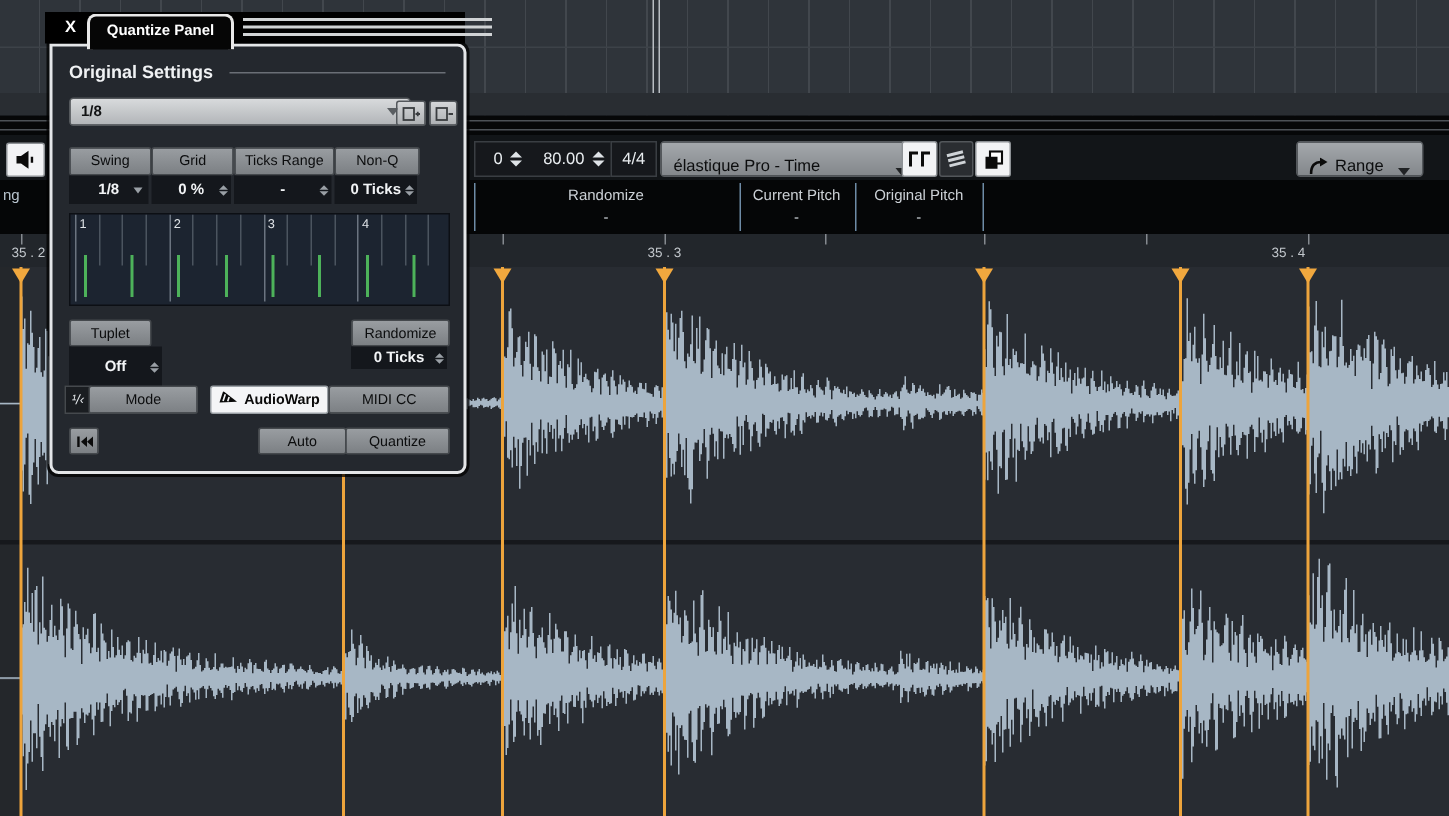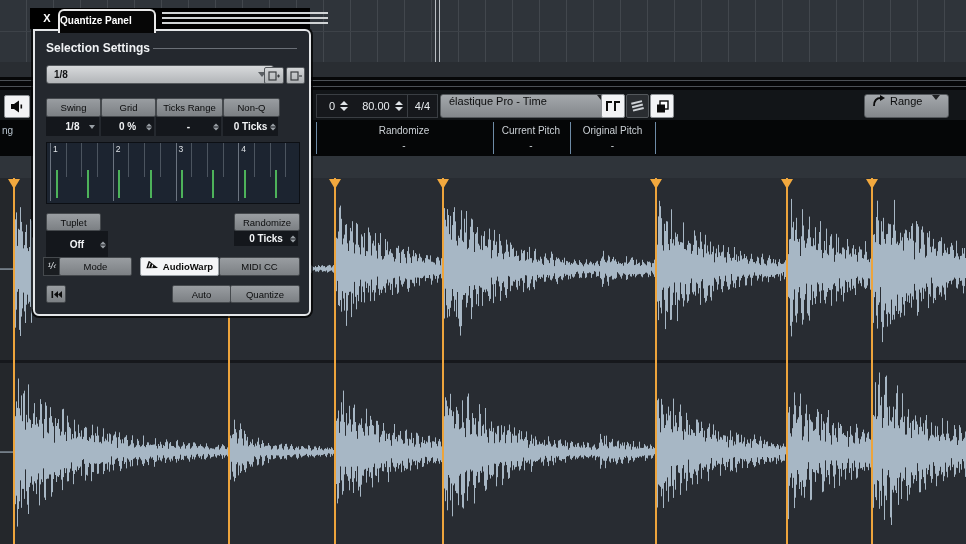--- a/index.html
+++ b/index.html
@@ -18,21 +18,21 @@
   
   #toolbar{left:0;top:90px;width:966px;height:30px;background:#121518;border-bottom:1px solid #000;}
   .tbtn-white{background:#f2f3f5;border:1px solid #8d9195;border-radius:2px;display:flex;align-items:center;justify-content:center;}
   .tbtn-dark{background:#2a2d31;border:1px solid #53575b;border-radius:2px;display:flex;align-items:center;justify-content:center;}
   .valbox{background:#16181c;border:1px solid #3a3e43;display:flex;align-items:center;color:#e8ecef;font-size:11px;}
   .stepper{display:inline-flex;flex-direction:column;gap:2px;margin-left:5px;}
   .stepper i{width:0;height:0;border-left:4px solid transparent;border-right:4px solid transparent;}
   .stepper .up{border-bottom:4px solid #dfe3e7;}
   .stepper .dn{border-top:4px solid #dfe3e7;}
   .ddgray{background:linear-gradient(#a4a8ac,#83878b);border:1px solid #54585c;border-radius:3px;
-          color:#0c0d0e;font-size:11px;display:flex;align-items:flex-start;padding:0 8px;}
+          color:#0c0d0e;font-size:11px;display:flex;align-items:flex-end;padding:0 8px;}
   .caret{width:0;height:0;border-left:4px solid transparent;border-right:4px solid transparent;border-top:5px solid #202224;margin-left:auto;}
   
   #infoline{left:0;top:120px;width:966px;height:36px;background:#050607;}
   .ifield{position:absolute;top:0;height:36px;text-align:center;color:#ccd1d6;font-size:10px;}
   .ifield .lab{margin-top:5px;}
   .ifield .val{margin-top:4px;}
   .isep{position:absolute;top:2px;width:1px;height:32px;background:#6e8ba6;}
   
   #ruler{left:0;top:156px;width:966px;height:22px;background:#22262b;border-bottom:2px solid #0d0f11;}
   .rtick{position:absolute;top:0;width:1px;height:7px;background:#858a90;}
@@ -42,21 +42,21 @@
   #pre-event{left:0;top:178px;width:14px;height:366px;background:#24272b;}
   .centerline{position:absolute;left:0;width:966px;height:1px;background:#42474d;}
   #chan-sep{left:0;top:360px;width:966px;height:3px;background:#16181c;}
   .warpline{position:absolute;top:178px;width:2px;height:366px;background:#eda43c;z-index:3;}
   .warptri{position:absolute;top:179px;width:0;height:0;z-index:3;
            border-left:6px solid transparent;border-right:6px solid transparent;border-top:10px solid #f1a83e;}
   
   #panel-tabbar{left:30px;top:8px;width:280px;height:21px;background:#000;z-index:11;}
   #panel-close{position:absolute;left:8px;top:2px;width:18px;height:17px;color:#fff;font-weight:bold;font-size:11px;text-align:center;line-height:17px;}
   #panel-tab{position:absolute;left:28px;top:1px;width:94px;height:22px;background:#060606;border:2px solid #e8e8e8;border-bottom:none;
-             border-radius:6px 6px 0 0;color:#fff;font-size:10px;font-weight:bold;text-align:left;line-height:19px;}
+             border-radius:6px 6px 0 0;color:#fff;font-size:10px;font-weight:bold;text-align:center;line-height:19px;}
   .grip{position:absolute;left:132px;width:166px;height:2px;background:#d0d3d5;}
   #panel-body{left:33px;top:29px;width:274px;height:283px;background:#24282e;border:2px solid #e4e6e8;
               border-radius:0 6px 6px 6px;z-index:10;box-shadow:0 0 0 2px rgba(0,0,0,.75);}
   #qs-title{position:absolute;left:11px;top:10px;color:#f0f2f4;font-size:12px;font-weight:bold;}
   #qs-rule{position:absolute;left:118px;top:17px;width:144px;height:1px;background:#6a6f76;}
   #preset-field{position:absolute;left:11px;top:34px;width:212px;height:17px;background:linear-gradient(#d8dadc,#b2b5b8);
                 border:1px solid #54585c;border-radius:3px;display:flex;align-items:center;padding:0 7px;color:#121314;font-size:10px;font-weight:bold;}
   .minibtn{position:absolute;top:36px;width:17px;height:15px;background:linear-gradient(#d4d6d8,#aeb1b4);
            border:1px solid #54585c;border-radius:2px;display:flex;align-items:center;justify-content:center;}
   .qcolbtn{position:absolute;top:67px;height:17px;background:linear-gradient(#999da1,#7c8084);border:1px solid #45494d;
@@ -166,20 +166,34 @@
     <div class="ifield" style="left:572px;width:81px">
       <div class="lab">Original Pitch</div>
       <div class="val">-</div>
     </div>
     <div class="isep" style="left:316px"></div>
     <div class="isep" style="left:493px"></div>
     <div class="isep" style="left:570px"></div>
     <div class="isep" style="left:655px"></div>
   </div>
 
+  <div class="abs" id="ruler">
+      <div class="rtick" style="left: 14px;"></div>
+      <div class="rtick" style="left: 121px;"></div>
+      <div class="rtick" style="left: 228px;"></div>
+      <div class="rtick" style="left: 335px;"></div>
+      <div class="rtick" style="left: 443px;"></div>
+      <div class="rtick" style="left: 550px;"></div>
+      <div class="rtick" style="left: 656px;"></div>
+      <div class="rtick" style="left: 764px;"></div>
+      <div class="rtick" style="left: 872px;"></div>
+      <div class="rlab" style="left: 19px;">35 . 2</div>
+      <div class="rlab" style="left: 443px;">35 . 3</div>
+      <div class="rlab" style="left: 859px;">35 . 4</div>
+    </div>
 
   <div class="abs" id="wave-area"></div>
   <div class="abs" id="pre-event"></div>
   <div class="abs centerline" style="top:269px"></div>
   <div class="abs centerline" style="top:452px"></div>
   <div class="abs" id="chan-sep"></div>
   <svg class="abs" id="wave-svg" width="966" height="544" style="left:0;top:0;z-index:2;pointer-events:none">
       <path d="M0.5 268.5V269.5M1.5 268.5V269.5M2.5 268.5V269.5M3.5 268.5V269.5M4.5 268.5V269.5M5.5 268.5V269.5M6.5 268.5V269.5M7.5 268.5V269.5M8.5 268.5V269.5M9.5 268.5V269.5M10.5 268.5V269.5M11.5 268.5V269.5M12.5 268.5V269.5M13.5 268.5V269.5M14.5 197.7V313.7M15.5 219.3V327.7M16.5 212.4V309.7M17.5 245.9V291.8M18.5 228.8V289.0M19.5 229.8V329.9M20.5 207.2V336.0M21.5 221.9V316.6M22.5 231.4V308.4M23.5 248.4V292.6M24.5 245.1V311.4M25.5 232.0V323.0M26.5 224.7V304.7M27.5 248.2V294.7M28.5 251.1V303.6M29.5 247.0V301.8M30.5 219.1V306.9M31.5 220.6V322.8M32.5 237.5V309.4M33.5 240.0V303.8M34.5 254.6V290.3M35.5 242.7V286.9M36.5 221.1V309.1M37.5 218.4V316.0M38.5 236.1V314.4M39.5 237.3V288.3M40.5 252.9V277.5M41.5 234.3V300.7M42.5 238.7V298.2M43.5 244.4V289.1M44.5 235.2V289.8M45.5 243.3V295.3M46.5 255.9V288.1M47.5 244.0V283.5M48.5 249.0V295.8M49.5 249.9V306.0M50.5 249.1V299.1M51.5 258.6V282.2M52.5 247.1V289.1M53.5 243.8V290.4M54.5 244.2V292.7M55.5 234.8V292.6M56.5 249.5V284.7M57.5 260.0V281.7M58.5 254.4V288.5M59.5 252.7V281.9M60.5 251.6V287.3M61.5 255.2V284.5M62.5 248.3V277.6M63.5 262.7V276.7M64.5 257.8V289.0M65.5 255.5V297.0M66.5 244.9V293.9M67.5 254.6V294.9M68.5 257.5V286.2M69.5 258.9V280.3M70.5 253.6V287.7M71.5 248.6V295.3M72.5 255.2V279.4M73.5 259.9V279.5M74.5 261.9V277.4M75.5 255.4V281.3M76.5 257.3V281.2M77.5 247.2V293.7M78.5 256.8V290.0M79.5 261.4V286.6M80.5 259.8V278.5M81.5 257.0V278.2M82.5 258.8V280.8M83.5 255.5V286.9M84.5 259.7V279.8M85.5 259.8V282.9M86.5 260.7V273.9M87.5 257.9V281.1M88.5 254.6V288.4M89.5 248.2V279.0M90.5 253.1V279.8M91.5 263.5V276.6M92.5 259.8V279.5M93.5 253.8V277.9M94.5 251.4V277.9M95.5 252.8V281.3M96.5 254.8V278.8M97.5 264.8V273.2M98.5 263.5V279.3M99.5 257.1V284.5M100.5 258.9V282.8M101.5 253.1V279.9M102.5 263.8V277.4M103.5 264.9V276.7M104.5 259.7V275.5M105.5 253.6V279.5M106.5 259.1V277.9M107.5 258.6V280.1M108.5 261.1V273.7M109.5 260.1V272.8M110.5 262.2V279.8M111.5 257.0V275.6M112.5 262.9V279.9M113.5 264.3V277.9M114.5 263.9V272.3M115.5 262.6V277.1M116.5 260.3V274.8M117.5 255.6V276.8M118.5 260.8V276.3M119.5 259.3V274.3M120.5 265.8V271.5M121.5 260.7V275.8M122.5 256.9V275.6M123.5 263.3V277.3M124.5 264.8V275.3M125.5 262.5V276.0M126.5 265.3V274.2M127.5 264.0V274.7M128.5 257.9V275.1M129.5 262.7V275.1M130.5 262.9V275.5M131.5 263.6V272.5M132.5 263.1V273.9M133.5 265.3V272.7M134.5 261.2V274.2M135.5 260.1V276.2M136.5 265.4V275.4M137.5 265.0V271.2M138.5 262.7V273.7M139.5 264.4V276.4M140.5 262.7V274.0M141.5 261.6V272.9M142.5 263.6V272.8M143.5 264.9V272.3M144.5 266.0V272.9M145.5 261.9V272.2M146.5 261.2V276.7M147.5 262.0V275.6M148.5 265.3V273.3M149.5 265.8V272.4M150.5 262.5V275.6M151.5 265.9V276.5M152.5 265.6V273.1M153.5 263.8V273.2M154.5 266.2V271.8M155.5 264.1V272.0M156.5 262.1V271.8M157.5 263.5V275.7M158.5 265.1V272.4M159.5 265.8V273.8M160.5 265.8V271.1M161.5 264.9V274.3M162.5 265.9V274.3M163.5 263.7V274.2M164.5 265.8V271.4M165.5 265.9V270.9M166.5 265.7V271.7M167.5 263.9V272.6M168.5 264.0V273.2M169.5 263.3V273.7M170.5 266.7V274.1M171.5 265.8V271.2M172.5 264.9V272.9M173.5 263.5V274.0M174.5 264.1V273.1M175.5 263.8V272.1M176.5 266.4V272.1M177.5 267.0V271.7M178.5 264.1V273.2M179.5 265.1V271.5M180.5 262.1V273.2M181.5 264.8V272.7M182.5 265.2V271.9M183.5 266.0V271.5M184.5 266.9V272.0M185.5 266.1V273.0M186.5 262.6V275.0M187.5 264.2V274.2M188.5 266.4V271.9M189.5 267.2V270.4M190.5 264.6V274.0M191.5 265.7V273.2M192.5 264.2V273.4M193.5 266.7V271.8M194.5 265.8V270.2M195.5 265.5V270.9M196.5 265.5V273.4M197.5 263.2V272.7M198.5 266.0V272.3M199.5 265.9V271.4M200.5 266.8V271.6M201.5 266.6V272.5M202.5 264.6V273.7M203.5 265.0V273.8M204.5 263.7V274.5M205.5 265.8V271.3M206.5 267.1V270.6M207.5 264.0V272.6M208.5 262.7V273.6M209.5 264.9V272.1M210.5 266.1V274.0M211.5 267.3V271.7M212.5 265.4V272.1M213.5 264.1V274.2M214.5 264.2V273.7M215.5 265.9V271.5M216.5 264.3V272.3M217.5 267.7V271.6M218.5 264.9V271.1M219.5 265.5V272.4M220.5 264.2V275.0M221.5 265.2V271.7M222.5 266.7V271.9M223.5 266.4V270.6M224.5 265.7V272.9M225.5 264.9V272.8M226.5 266.4V272.5M227.5 265.5V271.0M228.5 265.9V271.5M229.5 254.9V277.6M230.5 240.3V298.8M231.5 243.2V301.6M232.5 241.3V283.9M233.5 252.9V282.5M234.5 259.9V277.3M235.5 253.4V281.4M236.5 254.9V294.1M237.5 250.9V284.4M238.5 249.5V290.4M239.5 257.4V280.6M240.5 259.8V276.0M241.5 253.9V279.2M242.5 253.5V287.4M243.5 258.7V285.8M244.5 257.4V277.1M245.5 261.2V277.8M246.5 259.6V279.3M247.5 253.2V281.5M248.5 255.4V282.9M249.5 255.5V285.9M250.5 256.6V280.4M251.5 263.7V275.6M252.5 260.7V274.6M253.5 263.2V279.4M254.5 253.4V284.1M255.5 254.9V275.8M256.5 259.1V276.2M257.5 265.3V273.9M258.5 264.1V277.4M259.5 261.7V278.5M260.5 259.1V279.4M261.5 264.5V279.8M262.5 263.0V274.5M263.5 263.1V273.6M264.5 260.3V276.0M265.5 261.6V276.7M266.5 264.8V273.4M267.5 264.2V272.3M268.5 264.6V274.5M269.5 264.4V273.8M270.5 263.8V274.8M271.5 264.0V276.9M272.5 262.7V275.1M273.5 265.2V272.3M274.5 266.1V272.1M275.5 265.1V273.5M276.5 264.1V274.8M277.5 261.9V272.7M278.5 264.3V274.9M279.5 266.2V271.1M280.5 266.9V270.7M281.5 266.5V271.6M282.5 265.0V275.3M283.5 265.2V272.1M284.5 265.5V273.9M285.5 265.3V272.0M286.5 266.5V270.5M287.5 266.0V272.1M288.5 265.9V271.4M289.5 265.5V271.2M290.5 265.2V272.3M291.5 266.9V271.5M292.5 265.7V271.2M293.5 265.0V273.5M294.5 265.1V273.8M295.5 266.2V272.3M296.5 265.3V271.6M297.5 268.2V270.5M298.5 267.1V270.7M299.5 264.9V272.7M300.5 266.8V273.0M301.5 266.6V270.7M302.5 266.2V271.7M303.5 267.5V271.2M304.5 266.3V272.2M305.5 265.4V272.2M306.5 266.7V272.0M307.5 266.7V272.3M308.5 266.9V270.6M309.5 266.4V270.7M310.5 266.4V272.7M311.5 265.5V272.9M312.5 266.2V270.9M313.5 266.9V270.4M314.5 267.3V269.8M315.5 266.0V271.5M316.5 267.2V271.5M317.5 266.9V271.3M318.5 265.1V272.1M319.5 266.0V270.6M320.5 267.1V269.8M321.5 265.7V270.3M322.5 265.2V271.8M323.5 266.2V271.3M324.5 266.0V271.1M325.5 267.4V271.5M326.5 266.9V270.5M327.5 265.8V272.6M328.5 265.4V271.9M329.5 264.9V271.3M330.5 265.5V270.8M331.5 267.5V270.4M332.5 266.4V271.7M333.5 265.1V272.7M334.5 266.3V271.8M335.5 200.4V309.2M336.5 237.7V291.2M337.5 238.6V280.9M338.5 231.5V305.1M339.5 207.5V306.1M340.5 205.6V300.1M341.5 218.8V311.7M342.5 244.4V291.2M343.5 238.5V298.5M344.5 234.6V310.6M345.5 224.9V292.9M346.5 224.1V325.9M347.5 243.3V310.6M348.5 251.0V295.2M349.5 240.6V291.9M350.5 227.9V291.7M351.5 231.3V317.1M352.5 221.2V293.3M353.5 242.5V303.7M354.5 253.4V281.9M355.5 244.5V296.8M356.5 222.9V309.3M357.5 224.2V294.9M358.5 244.8V301.2M359.5 247.3V286.2M360.5 254.4V279.7M361.5 234.4V302.1M362.5 236.5V286.5M363.5 247.5V292.1M364.5 233.0V302.5M365.5 256.0V281.6M366.5 251.0V288.0M367.5 251.3V283.3M368.5 227.5V292.5M369.5 232.3V285.8M370.5 235.5V301.2M371.5 255.5V279.6M372.5 243.4V292.3M373.5 240.7V290.1M374.5 245.7V300.9M375.5 233.1V292.5M376.5 250.7V285.3M377.5 258.5V276.6M378.5 242.9V288.8M379.5 244.9V295.1M380.5 233.1V289.8M381.5 256.0V293.1M382.5 259.6V289.7M383.5 258.7V286.3M384.5 256.1V288.1M385.5 239.0V292.7M386.5 250.1V283.4M387.5 241.5V279.5M388.5 254.6V285.5M389.5 251.3V282.6M390.5 249.1V289.9M391.5 252.8V283.9M392.5 253.5V295.0M393.5 257.1V278.3M394.5 261.5V277.8M395.5 258.8V287.5M396.5 247.8V284.3M397.5 248.2V293.8M398.5 245.8V292.5M399.5 252.9V276.4M400.5 263.0V280.4M401.5 251.6V284.6M402.5 249.9V286.6M403.5 249.0V283.8M404.5 254.0V281.6M405.5 257.6V278.4M406.5 263.3V279.3M407.5 251.1V288.8M408.5 246.8V291.8M409.5 253.7V287.9M410.5 257.5V279.7M411.5 263.0V279.8M412.5 256.2V282.8M413.5 250.2V283.4M414.5 256.4V286.4M415.5 253.0V277.6M416.5 254.5V283.1M417.5 261.2V277.5M418.5 258.1V277.7M419.5 253.7V285.7M420.5 256.7V278.0M421.5 257.8V278.4M422.5 261.6V278.0M423.5 260.5V276.6M424.5 262.7V275.7M425.5 258.1V281.2M426.5 255.1V278.0M427.5 255.3V278.0M428.5 259.2V278.1M429.5 259.5V275.0M430.5 255.4V278.6M431.5 261.7V284.7M432.5 261.8V280.6M433.5 262.3V274.3M434.5 262.7V275.6M435.5 264.5V278.9M436.5 258.1V276.0M437.5 256.8V282.7M438.5 257.4V278.5M439.5 260.5V274.8M440.5 265.3V273.9M441.5 258.2V278.3M442.5 263.5V277.8M443.5 193.1V319.0M444.5 208.1V318.5M445.5 219.8V288.7M446.5 226.4V305.3M447.5 209.1V317.6M448.5 215.0V309.2M449.5 234.1V316.4M450.5 215.9V307.8M451.5 239.7V300.7M452.5 225.1V289.0M453.5 212.0V296.2M454.5 207.2V311.3M455.5 221.4V299.8M456.5 240.8V316.9M457.5 245.5V292.0M458.5 235.7V318.6M459.5 237.9V326.4M460.5 229.5V335.6M461.5 210.3V326.1M462.5 240.6V299.7M463.5 242.1V295.0M464.5 218.7V295.1M465.5 232.5V293.1M466.5 211.0V307.4M467.5 249.2V302.9M468.5 247.8V295.5M469.5 239.6V286.0M470.5 226.8V298.1M471.5 218.6V319.1M472.5 219.5V307.2M473.5 232.2V289.9M474.5 252.0V285.2M475.5 234.0V289.2M476.5 232.5V304.3M477.5 227.0V294.1M478.5 243.7V306.1M479.5 245.5V285.9M480.5 249.3V287.5M481.5 235.5V287.7M482.5 250.1V305.9M483.5 236.1V292.0M484.5 231.2V289.7M485.5 245.9V292.3M486.5 246.0V289.3M487.5 247.4V291.4M488.5 239.4V296.0M489.5 228.6V301.1M490.5 239.8V298.9M491.5 258.3V277.6M492.5 250.1V284.4M493.5 240.7V303.1M494.5 229.9V284.0M495.5 244.9V296.6M496.5 241.6V280.5M497.5 256.5V276.6M498.5 253.0V281.4M499.5 234.0V286.4M500.5 240.9V300.9M501.5 245.4V290.9M502.5 253.7V283.0M503.5 259.2V281.5M504.5 253.3V287.3M505.5 251.8V295.1M506.5 239.7V297.9M507.5 244.5V289.0M508.5 251.7V275.9M509.5 256.9V276.7M510.5 242.5V291.2M511.5 244.8V285.6M512.5 249.0V285.8M513.5 247.7V281.3M514.5 256.6V281.8M515.5 256.0V279.8M516.5 250.8V287.3M517.5 256.0V289.7M518.5 255.6V280.9M519.5 261.0V285.8M520.5 260.2V278.5M521.5 249.7V278.1M522.5 253.2V280.6M523.5 250.9V292.1M524.5 250.2V282.9M525.5 260.7V275.2M526.5 259.7V275.5M527.5 252.0V288.4M528.5 259.3V287.2M529.5 246.9V290.3M530.5 258.1V283.4M531.5 258.2V279.4M532.5 262.7V276.2M533.5 260.4V287.1M534.5 251.1V289.3M535.5 248.8V280.2M536.5 259.5V281.6M537.5 261.8V274.9M538.5 259.7V278.0M539.5 260.8V277.3M540.5 256.7V279.0M541.5 258.8V276.9M542.5 263.7V277.8M543.5 265.0V274.6M544.5 256.6V281.8M545.5 253.4V281.6M546.5 258.2V277.2M547.5 259.7V275.0M548.5 260.4V277.7M549.5 263.1V275.4M550.5 257.8V279.8M551.5 251.6V280.4M552.5 253.8V278.6M553.5 259.9V276.2M554.5 266.1V273.3M555.5 260.3V279.1M556.5 257.3V281.7M557.5 258.8V284.1M558.5 257.9V277.9M559.5 259.4V276.8M560.5 261.6V276.1M561.5 262.2V279.3M562.5 259.9V280.2M563.5 262.6V277.5M564.5 257.7V273.8M565.5 264.9V276.1M566.5 260.9V274.7M567.5 261.2V274.8M568.5 262.6V279.4M569.5 261.9V275.8M570.5 264.7V278.8M571.5 263.0V274.2M572.5 263.9V276.7M573.5 262.5V277.7M574.5 259.5V276.6M575.5 261.1V274.1M576.5 263.4V272.1M577.5 264.6V271.6M578.5 265.0V273.7M579.5 260.1V278.1M580.5 262.1V277.4M581.5 263.1V277.8M582.5 264.6V273.3M583.5 266.3V271.3M584.5 264.2V273.4M585.5 262.6V278.1M586.5 259.3V277.3M587.5 264.2V273.2M588.5 264.7V273.2M589.5 262.8V272.4M590.5 261.4V272.9M591.5 262.3V277.9M592.5 264.3V274.3M593.5 263.1V273.8M594.5 265.4V271.1M595.5 262.9V271.8M596.5 261.6V276.8M597.5 260.8V276.1M598.5 264.3V276.2M599.5 266.0V271.6M600.5 260.9V278.0M601.5 258.4V279.3M602.5 256.5V286.9M603.5 250.8V283.9M604.5 259.7V277.7M605.5 261.9V273.7M606.5 262.5V275.7M607.5 260.6V281.7M608.5 255.4V285.8M609.5 256.7V277.1M610.5 262.2V276.6M611.5 261.3V275.8M612.5 259.0V279.5M613.5 256.9V279.5M614.5 260.6V278.5M615.5 259.2V278.9M616.5 261.7V277.8M617.5 264.0V272.2M618.5 261.5V273.5M619.5 263.3V274.7M620.5 263.1V276.7M621.5 264.0V278.6M622.5 263.1V275.6M623.5 265.7V273.3M624.5 262.4V273.9M625.5 262.5V274.8M626.5 256.2V280.0M627.5 263.9V279.2M628.5 262.8V274.9M629.5 261.7V274.2M630.5 259.7V276.3M631.5 257.8V276.7M632.5 257.3V274.0M633.5 260.0V275.6M634.5 265.1V274.0M635.5 264.7V277.3M636.5 259.5V275.8M637.5 264.0V274.6M638.5 263.1V274.3M639.5 262.5V273.9M640.5 265.9V274.2M641.5 265.0V276.4M642.5 259.8V277.3M643.5 262.1V274.6M644.5 263.3V274.0M645.5 264.3V272.8M646.5 265.3V272.6M647.5 261.3V273.5M648.5 261.9V277.2M649.5 261.6V274.7M650.5 262.7V276.1M651.5 267.1V270.8M652.5 263.2V272.6M653.5 263.1V274.4M654.5 259.6V276.9M655.5 261.8V277.1M656.5 232.8V319.8M657.5 244.7V301.6M658.5 216.4V320.1M659.5 200.8V300.9M660.5 206.2V307.6M661.5 218.2V313.4M662.5 245.2V289.9M663.5 250.6V287.6M664.5 223.8V299.9M665.5 231.0V329.1M666.5 221.2V310.8M667.5 221.5V312.1M668.5 244.1V288.2M669.5 250.1V286.5M670.5 239.0V320.0M671.5 209.3V319.7M672.5 243.3V305.1M673.5 239.3V292.7M674.5 245.5V282.5M675.5 232.5V305.0M676.5 236.7V292.4M677.5 234.1V321.1M678.5 241.5V299.8M679.5 244.8V300.6M680.5 242.1V282.5M681.5 242.2V294.1M682.5 242.7V298.2M683.5 222.4V306.5M684.5 249.0V300.5M685.5 249.1V284.1M686.5 250.2V294.4M687.5 244.8V302.7M688.5 240.8V300.8M689.5 243.0V294.3M690.5 243.7V283.1M691.5 253.8V278.5M692.5 250.9V292.3M693.5 244.9V294.4M694.5 230.4V291.7M695.5 235.7V295.7M696.5 240.5V282.6M697.5 254.9V283.8M698.5 247.1V293.5M699.5 248.6V288.1M700.5 232.1V304.9M701.5 241.6V281.3M702.5 249.1V279.1M703.5 257.3V288.5M704.5 244.4V298.0M705.5 234.8V302.5M706.5 253.3V300.9M707.5 245.4V295.7M708.5 251.5V285.7M709.5 254.5V285.2M710.5 241.6V297.2M711.5 254.3V300.6M712.5 251.9V285.8M713.5 246.3V291.3M714.5 262.3V277.8M715.5 253.3V279.4M716.5 248.6V281.8M717.5 257.1V289.7M718.5 244.8V284.4M719.5 252.3V276.2M720.5 255.8V279.2M721.5 252.4V289.1M722.5 251.6V292.2M723.5 245.1V286.1M724.5 257.5V281.2M725.5 257.3V275.7M726.5 262.6V281.8M727.5 252.1V286.5M728.5 247.2V289.8M729.5 254.0V289.2M730.5 257.8V284.3M731.5 260.7V274.0M732.5 258.0V280.7M733.5 257.5V287.3M734.5 247.0V283.3M735.5 260.0V288.1M736.5 254.4V280.1M737.5 261.7V276.6M738.5 256.2V276.6M739.5 260.8V287.0M740.5 250.9V280.4M741.5 255.5V278.0M742.5 259.3V275.8M743.5 258.4V274.7M744.5 254.0V276.8M745.5 258.0V285.5M746.5 256.2V285.3M747.5 259.5V278.3M748.5 263.7V275.8M749.5 261.2V274.6M750.5 258.7V277.5M751.5 253.8V285.7M752.5 259.1V277.9M753.5 262.1V275.6M754.5 262.0V272.4M755.5 263.4V275.6M756.5 261.2V275.8M757.5 256.7V280.6M758.5 257.7V278.5M759.5 263.4V274.8M760.5 265.0V275.9M761.5 257.2V274.2M762.5 253.7V281.5M763.5 259.3V277.4M764.5 263.5V276.4M765.5 264.1V276.2M766.5 265.4V277.7M767.5 260.4V276.3M768.5 257.8V282.2M769.5 255.3V277.0M770.5 259.0V276.9M771.5 263.4V274.9M772.5 262.6V276.9M773.5 259.0V276.7M774.5 263.3V278.2M775.5 259.7V275.1M776.5 264.2V274.3M777.5 266.2V274.0M778.5 261.9V276.6M779.5 259.2V274.3M780.5 263.2V280.9M781.5 264.0V273.3M782.5 263.9V275.6M783.5 263.6V272.0M784.5 262.3V279.3M785.5 260.3V277.0M786.5 264.3V273.6M787.5 230.4V294.5M788.5 254.1V296.9M789.5 239.4V298.3M790.5 238.9V325.8M791.5 198.9V336.4M792.5 227.4V321.8M793.5 221.8V299.7M794.5 240.8V289.4M795.5 229.9V315.7M796.5 217.8V322.5M797.5 239.0V313.5M798.5 241.8V292.3M799.5 238.8V287.1M800.5 256.0V298.2M801.5 236.3V313.1M802.5 209.2V324.6M803.5 225.5V319.7M804.5 240.5V299.8M805.5 247.8V294.1M806.5 243.4V283.6M807.5 238.4V313.4M808.5 229.4V315.6M809.5 216.6V320.6M810.5 237.3V300.2M811.5 246.1V284.8M812.5 246.3V304.9M813.5 238.2V291.4M814.5 245.3V298.1M815.5 227.2V303.9M816.5 249.8V296.4M817.5 250.1V282.5M818.5 243.7V284.3M819.5 232.0V291.6M820.5 221.1V303.1M821.5 249.9V290.6M822.5 258.1V283.2M823.5 252.9V290.3M824.5 241.0V300.0M825.5 250.2V303.5M826.5 228.6V296.7M827.5 253.7V292.0M828.5 255.2V288.0M829.5 245.1V289.9M830.5 236.4V290.2M831.5 234.2V305.8M832.5 248.7V289.3M833.5 247.7V284.5M834.5 261.8V283.2M835.5 254.8V286.1M836.5 233.8V301.4M837.5 252.3V291.3M838.5 237.4V291.5M839.5 253.6V278.3M840.5 253.1V288.5M841.5 254.3V295.0M842.5 247.5V286.5M843.5 247.6V301.5M844.5 249.3V292.9M845.5 258.5V280.4M846.5 250.1V282.0M847.5 239.0V292.2M848.5 246.4V281.9M849.5 254.5V287.6M850.5 253.4V290.6M851.5 256.6V278.9M852.5 248.4V289.1M853.5 245.1V285.7M854.5 254.3V288.2M855.5 249.1V295.0M856.5 255.0V278.0M857.5 261.7V276.6M858.5 252.3V283.7M859.5 246.5V280.6M860.5 249.3V283.2M861.5 249.6V286.2M862.5 258.0V277.7M863.5 258.6V279.4M864.5 254.7V287.6M865.5 241.1V289.0M866.5 251.8V287.9M867.5 259.9V285.5M868.5 259.4V278.3M869.5 262.1V278.6M870.5 258.6V289.7M871.5 249.6V286.6M872.5 204.3V329.7M873.5 234.8V322.9M874.5 234.1V297.2M875.5 242.2V291.9M876.5 217.0V315.6M877.5 200.7V328.6M878.5 220.4V304.9M879.5 244.1V302.4M880.5 244.9V287.1M881.5 221.2V321.9M882.5 231.5V342.1M883.5 217.8V327.2M884.5 239.0V310.4M885.5 243.7V303.5M886.5 234.2V314.2M887.5 233.9V326.6M888.5 223.5V312.4M889.5 224.2V313.9M890.5 224.2V324.2M891.5 244.8V299.6M892.5 237.9V319.9M893.5 224.7V314.8M894.5 199.9V319.5M895.5 230.6V305.9M896.5 243.6V311.0M897.5 241.7V294.6M898.5 245.1V314.0M899.5 243.3V310.8M900.5 232.7V317.3M901.5 240.6V312.8M902.5 237.2V297.1M903.5 250.6V304.5M904.5 233.4V315.6M905.5 229.6V301.0M906.5 230.3V293.3M907.5 237.9V301.8M908.5 240.4V295.5M909.5 232.1V302.9M910.5 238.7V293.5M911.5 226.0V307.7M912.5 223.4V296.4M913.5 240.7V299.6M914.5 259.4V283.9M915.5 242.4V290.6M916.5 221.1V299.6M917.5 224.1V315.7M918.5 226.5V312.0M919.5 252.8V289.5M920.5 248.7V292.7M921.5 229.7V301.3M922.5 226.4V287.7M923.5 232.4V298.9M924.5 244.6V288.7M925.5 257.5V291.4M926.5 255.8V283.5M927.5 232.8V286.9M928.5 237.4V308.1M929.5 231.1V294.2M930.5 246.8V296.6M931.5 252.3V277.6M932.5 246.5V283.3M933.5 238.9V303.2M934.5 248.9V298.1M935.5 248.5V300.0M936.5 255.8V287.6M937.5 251.2V286.2M938.5 242.1V286.8M939.5 240.9V294.8M940.5 241.1V292.4M941.5 237.3V296.6M942.5 255.7V285.6M943.5 252.9V287.5M944.5 243.7V294.5M945.5 250.2V300.1M946.5 252.6V282.4M947.5 247.7V287.6M948.5 254.2V283.3M949.5 254.0V281.0M950.5 246.7V280.7M951.5 242.9V284.3M952.5 245.3V280.6M953.5 250.0V279.6M954.5 258.0V277.6M955.5 256.5V278.8M956.5 240.7V287.7M957.5 253.3V288.6M958.5 256.4V284.3M959.5 259.4V277.9M960.5 256.0V281.0M961.5 255.7V280.6M962.5 248.1V285.7M963.5 253.6V293.4M964.5 248.0V286.1M965.5 258.0V278.1" stroke="#a7b7c5" stroke-width="1" fill="none"></path>
       <path d="M0.5 451.5V452.5M1.5 451.5V452.5M2.5 451.5V452.5M3.5 451.5V452.5M4.5 451.5V452.5M5.5 451.5V452.5M6.5 451.5V452.5M7.5 451.5V452.5M8.5 451.5V452.5M9.5 451.5V452.5M10.5 451.5V452.5M11.5 451.5V452.5M12.5 451.5V452.5M13.5 451.5V452.5M14.5 418.4V476.3M15.5 416.2V504.2M16.5 401.4V495.7M17.5 407.9V526.6M18.5 378.5V509.0M19.5 408.3V501.3M20.5 415.4V480.4M21.5 395.4V507.8M22.5 421.2V488.9M23.5 393.4V488.9M24.5 390.7V498.9M25.5 429.7V469.4M26.5 414.8V491.2M27.5 422.3V504.7M28.5 384.4V514.0M29.5 418.5V487.1M30.5 419.9V482.8M31.5 427.8V476.4M32.5 424.0V484.6M33.5 413.3V491.1M34.5 403.1V481.3M35.5 424.7V483.3M36.5 417.1V494.1M37.5 423.6V479.6M38.5 426.6V473.4M39.5 419.8V505.4M40.5 399.1V484.4M41.5 404.1V479.3M42.5 423.7V482.1M43.5 438.2V468.4M44.5 419.0V497.6M45.5 402.3V500.0M46.5 405.7V479.1M47.5 432.4V478.6M48.5 433.4V478.7M49.5 417.8V474.5M50.5 407.2V474.5M51.5 416.1V496.7M52.5 422.6V492.2M53.5 426.2V479.0M54.5 442.7V472.2M55.5 418.1V475.0M56.5 426.0V482.0M57.5 423.1V476.3M58.5 419.1V477.0M59.5 428.8V475.2M60.5 435.5V469.6M61.5 431.6V479.7M62.5 409.3V490.1M63.5 408.8V477.1M64.5 434.7V468.1M65.5 431.9V473.1M66.5 441.0V468.4M67.5 415.7V481.4M68.5 422.4V481.2M69.5 427.0V472.4M70.5 428.4V468.6M71.5 439.4V462.4M72.5 434.0V470.9M73.5 438.3V484.2M74.5 419.7V474.0M75.5 431.4V470.0M76.5 438.3V471.5M77.5 436.8V466.5M78.5 424.6V470.0M79.5 433.1V468.1M80.5 436.6V466.6M81.5 430.4V475.9M82.5 439.1V460.1M83.5 436.8V459.1M84.5 428.1V463.9M85.5 426.9V480.6M86.5 427.6V474.8M87.5 440.0V475.6M88.5 441.0V467.1M89.5 437.1V462.9M90.5 438.5V464.1M91.5 435.2V481.2M92.5 424.7V472.0M93.5 435.4V472.1M94.5 442.1V463.4M95.5 433.2V463.8M96.5 435.9V463.5M97.5 426.6V473.9M98.5 435.5V473.6M99.5 442.3V464.0M100.5 441.8V463.4M101.5 443.4V462.6M102.5 436.7V462.1M103.5 428.3V474.1M104.5 441.3V471.0M105.5 438.6V463.9M106.5 440.3V463.6M107.5 433.8V469.6M108.5 441.7V462.3M109.5 433.4V471.7M110.5 434.3V464.6M111.5 443.8V456.4M112.5 440.5V464.8M113.5 435.6V470.4M114.5 434.4V463.9M115.5 431.6V459.7M116.5 437.4V458.8M117.5 447.9V457.9M118.5 437.1V461.1M119.5 432.4V466.1M120.5 439.6V471.1M121.5 443.3V468.7M122.5 439.3V460.9M123.5 443.3V457.2M124.5 437.6V464.0M125.5 436.8V462.2M126.5 435.2V468.4M127.5 440.0V458.4M128.5 446.2V459.6M129.5 445.7V461.7M130.5 444.5V466.5M131.5 440.1V460.1M132.5 435.3V466.2M133.5 443.3V458.9M134.5 447.6V458.3M135.5 446.8V457.3M136.5 445.3V459.1M137.5 438.9V465.4M138.5 440.8V459.5M139.5 445.1V457.2M140.5 446.7V458.7M141.5 446.1V460.4M142.5 444.7V464.2M143.5 435.5V466.0M144.5 446.1V463.4M145.5 447.2V459.1M146.5 444.9V460.3M147.5 442.3V462.0M148.5 442.4V465.1M149.5 445.2V458.5M150.5 444.5V456.7M151.5 445.0V458.5M152.5 444.8V457.4M153.5 444.6V460.0M154.5 444.4V466.8M155.5 438.2V462.0M156.5 445.9V461.4M157.5 448.5V455.3M158.5 444.0V460.2M159.5 446.0V457.5M160.5 441.8V460.3M161.5 444.4V461.4M162.5 448.0V458.6M163.5 445.1V455.4M164.5 446.1V457.8M165.5 442.2V463.0M166.5 439.4V459.5M167.5 441.5V457.8M168.5 448.8V457.4M169.5 443.4V459.7M170.5 442.0V461.7M171.5 445.9V458.8M172.5 446.0V460.6M173.5 446.0V456.5M174.5 447.2V456.0M175.5 447.8V459.0M176.5 441.2V462.6M177.5 439.9V458.9M178.5 445.6V460.8M179.5 446.7V458.6M180.5 448.7V454.7M181.5 446.6V460.0M182.5 445.7V459.2M183.5 442.2V460.1M184.5 444.3V455.9M185.5 448.6V456.3M186.5 445.9V455.7M187.5 445.1V458.3M188.5 443.4V459.4M189.5 443.1V461.7M190.5 448.7V457.4M191.5 447.6V454.8M192.5 446.2V459.1M193.5 442.4V456.7M194.5 442.4V459.5M195.5 443.6V457.3M196.5 446.1V454.7M197.5 447.7V453.9M198.5 446.2V456.3M199.5 445.9V457.9M200.5 444.3V456.3M201.5 446.0V459.2M202.5 446.5V455.7M203.5 447.4V454.2M204.5 448.4V459.1M205.5 446.7V459.6M206.5 443.3V457.9M207.5 446.2V456.7M208.5 447.6V453.9M209.5 449.4V455.2M210.5 448.2V458.4M211.5 448.2V457.1M212.5 448.6V456.8M213.5 448.6V456.5M214.5 449.3V454.1M215.5 447.4V456.5M216.5 446.9V457.7M217.5 446.6V455.4M218.5 444.9V455.2M219.5 449.6V455.9M220.5 448.2V454.2M221.5 446.4V455.5M222.5 444.2V458.9M223.5 445.2V455.2M224.5 446.2V457.6M225.5 448.9V455.7M226.5 449.1V454.9M227.5 447.4V456.4M228.5 446.9V456.2M229.5 416.8V488.9M230.5 435.5V479.7M231.5 438.2V461.8M232.5 434.7V471.7M233.5 434.0V476.6M234.5 419.7V481.4M235.5 429.1V478.0M236.5 432.5V464.2M237.5 443.5V462.3M238.5 438.5V475.4M239.5 430.1V465.5M240.5 423.4V473.0M241.5 429.0V471.2M242.5 438.5V463.5M243.5 445.5V465.2M244.5 430.7V470.0M245.5 434.0V472.2M246.5 440.5V468.4M247.5 436.9V461.3M248.5 446.3V461.6M249.5 445.0V464.1M250.5 441.8V466.6M251.5 443.4V464.5M252.5 439.3V466.7M253.5 445.0V461.9M254.5 446.6V456.3M255.5 443.6V457.2M256.5 445.7V459.3M257.5 441.7V465.4M258.5 437.7V464.6M259.5 444.6V458.9M260.5 447.9V455.4M261.5 444.0V456.8M262.5 440.3V465.7M263.5 443.0V464.7M264.5 446.6V461.1M265.5 445.8V456.2M266.5 445.8V455.2M267.5 445.7V457.8M268.5 443.0V463.1M269.5 445.2V459.1M270.5 446.1V459.4M271.5 449.5V455.1M272.5 448.5V455.5M273.5 446.1V459.1M274.5 445.8V458.7M275.5 445.3V458.1M276.5 445.8V455.4M277.5 449.5V455.5M278.5 448.7V455.5M279.5 444.8V457.4M280.5 444.4V459.3M281.5 443.7V459.0M282.5 448.3V456.4M283.5 449.7V455.9M284.5 446.2V458.7M285.5 444.0V458.3M286.5 443.8V459.7M287.5 446.8V455.2M288.5 449.6V455.0M289.5 448.7V455.4M290.5 446.0V456.8M291.5 444.2V457.3M292.5 446.2V456.3M293.5 449.0V455.2M294.5 450.1V454.4M295.5 448.1V454.4M296.5 446.7V457.7M297.5 447.8V459.2M298.5 446.4V457.8M299.5 449.6V453.8M300.5 449.1V455.5M301.5 446.2V457.4M302.5 446.0V456.5M303.5 446.9V455.9M304.5 448.2V455.5M305.5 448.6V454.9M306.5 448.5V453.9M307.5 449.3V456.1M308.5 445.2V457.3M309.5 445.7V455.1M310.5 448.0V456.3M311.5 450.6V454.7M312.5 449.6V456.1M313.5 449.2V456.6M314.5 446.5V457.6M315.5 446.4V455.9M316.5 447.8V455.1M317.5 450.1V454.7M318.5 447.6V455.7M319.5 446.0V454.9M320.5 449.1V456.6M321.5 448.3V455.0M322.5 449.7V455.1M323.5 450.4V454.5M324.5 448.9V454.0M325.5 448.2V455.9M326.5 448.9V457.2M327.5 447.5V454.7M328.5 449.5V453.2M329.5 448.1V453.6M330.5 449.1V456.9M331.5 447.2V454.2M332.5 448.4V455.6M333.5 450.0V453.8M334.5 449.7V453.5M335.5 408.6V496.8M336.5 420.8V484.0M337.5 418.4V503.4M338.5 410.5V498.6M339.5 432.9V483.0M340.5 421.5V466.4M341.5 402.3V480.4M342.5 414.5V494.7M343.5 390.6V491.1M344.5 422.1V474.5M345.5 435.8V466.8M346.5 413.1V474.2M347.5 425.3V476.3M348.5 423.5V480.8M349.5 405.8V490.3M350.5 419.4V478.7M351.5 431.7V466.8M352.5 424.5V482.0M353.5 407.8V493.0M354.5 404.6V478.3M355.5 422.0V471.0M356.5 431.0V481.6M357.5 438.8V466.3M358.5 425.3V490.5M359.5 423.4V486.7M360.5 424.8V496.7M361.5 418.4V484.7M362.5 428.1V475.5M363.5 431.8V475.9M364.5 435.7V469.7M365.5 423.4V468.9M366.5 408.7V482.6M367.5 426.4V470.9M368.5 435.4V467.8M369.5 425.9V476.7M370.5 415.9V472.3M371.5 419.7V478.1M372.5 425.0V487.4M373.5 425.8V467.1M374.5 434.3V463.6M375.5 434.4V475.4M376.5 420.8V476.0M377.5 420.9V468.6M378.5 424.8V482.3M379.5 442.3V468.3M380.5 436.8V467.5M381.5 434.6V463.3M382.5 431.1V471.1M383.5 423.0V471.4M384.5 430.6V463.7M385.5 441.0V467.1M386.5 433.5V461.2M387.5 438.9V472.2M388.5 434.0V482.1M389.5 433.3V467.2M390.5 440.2V471.8M391.5 445.8V458.3M392.5 435.2V462.7M393.5 432.8V466.5M394.5 424.0V467.7M395.5 439.1V471.5M396.5 436.9V466.9M397.5 441.4V463.2M398.5 434.9V468.7M399.5 435.3V465.1M400.5 431.0V463.6M401.5 438.8V472.2M402.5 440.2V460.8M403.5 443.8V465.7M404.5 443.3V470.7M405.5 430.8V468.0M406.5 429.6V469.4M407.5 438.8V468.8M408.5 445.6V458.5M409.5 438.7V462.7M410.5 439.5V470.6M411.5 432.8V465.4M412.5 443.1V459.5M413.5 438.0V461.6M414.5 446.7V461.1M415.5 444.5V465.2M416.5 432.7V460.7M417.5 433.4V469.2M418.5 435.7V462.1M419.5 443.8V462.9M420.5 447.4V460.7M421.5 442.2V458.2M422.5 436.9V467.0M423.5 443.0V466.5M424.5 440.2V463.0M425.5 443.8V456.8M426.5 441.4V457.2M427.5 442.4V464.2M428.5 435.9V460.8M429.5 435.7V462.3M430.5 442.3V460.8M431.5 447.7V458.1M432.5 441.3V457.3M433.5 441.3V463.1M434.5 441.8V461.9M435.5 437.4V463.3M436.5 443.8V461.0M437.5 446.2V458.4M438.5 441.2V461.3M439.5 439.0V463.7M440.5 441.6V460.3M441.5 446.4V462.1M442.5 443.8V457.6M443.5 404.4V479.9M444.5 416.2V488.5M445.5 397.3V501.2M446.5 400.5V490.3M447.5 406.3V510.3M448.5 415.2V475.0M449.5 408.5V477.7M450.5 393.8V500.4M451.5 410.2V483.5M452.5 416.1V516.3M453.5 411.6V485.3M454.5 428.3V483.5M455.5 424.0V490.9M456.5 406.9V493.1M457.5 410.4V493.4M458.5 413.9V505.2M459.5 429.3V475.7M460.5 428.6V473.9M461.5 427.6V494.8M462.5 400.3V507.4M463.5 422.3V508.5M464.5 428.1V493.2M465.5 437.1V472.2M466.5 418.2V470.6M467.5 396.6V500.8M468.5 393.5V486.5M469.5 419.9V481.3M470.5 434.5V469.5M471.5 434.0V471.6M472.5 413.1V470.5M473.5 418.0V485.1M474.5 424.6V503.5M475.5 418.2V488.0M476.5 434.4V475.9M477.5 436.4V471.9M478.5 421.4V482.7M479.5 404.2V482.3M480.5 413.9V470.9M481.5 435.9V472.8M482.5 425.9V466.5M483.5 424.5V471.5M484.5 433.4V485.8M485.5 408.0V490.9M486.5 429.7V489.5M487.5 437.1V479.9M488.5 442.7V465.2M489.5 428.5V474.6M490.5 430.9V478.5M491.5 421.5V475.0M492.5 431.6V476.3M493.5 427.9V474.6M494.5 443.2V463.6M495.5 432.7V463.9M496.5 434.2V486.3M497.5 426.2V477.2M498.5 425.8V466.2M499.5 442.3V463.7M500.5 440.2V462.0M501.5 425.2V462.8M502.5 434.7V485.1M503.5 432.3V478.7M504.5 426.2V465.5M505.5 443.2V461.8M506.5 434.8V465.0M507.5 430.5V472.4M508.5 430.1V478.9M509.5 424.6V477.9M510.5 431.8V467.5M511.5 442.8V461.2M512.5 433.8V470.3M513.5 435.7V465.3M514.5 427.4V469.5M515.5 435.5V467.2M516.5 435.6V466.8M517.5 442.6V461.1M518.5 433.4V466.4M519.5 430.0V470.6M520.5 439.4V469.2M521.5 431.2V465.8M522.5 439.2V461.4M523.5 440.7V457.5M524.5 438.8V470.2M525.5 437.1V460.8M526.5 431.4V462.9M527.5 440.0V462.3M528.5 447.8V460.5M529.5 444.5V463.7M530.5 441.0V459.5M531.5 434.7V471.9M532.5 443.6V466.1M533.5 438.6V461.6M534.5 445.9V460.8M535.5 436.4V462.0M536.5 439.8V461.1M537.5 444.6V461.1M538.5 444.4V459.9M539.5 441.6V459.3M540.5 443.8V457.6M541.5 443.9V462.5M542.5 442.6V461.6M543.5 444.7V465.7M544.5 439.9V459.5M545.5 445.8V455.9M546.5 444.5V457.8M547.5 444.8V461.9M548.5 436.3V466.1M549.5 441.4V460.8M550.5 443.6V460.8M551.5 446.5V455.9M552.5 446.3V461.4M553.5 444.8V465.2M554.5 440.0V457.9M555.5 443.7V462.6M556.5 447.3V456.3M557.5 447.8V457.5M558.5 440.7V456.2M559.5 440.2V459.9M560.5 439.4V460.4M561.5 443.6V461.1M562.5 445.9V459.0M563.5 445.1V459.3M564.5 446.3V459.0M565.5 440.3V462.7M566.5 446.1V456.7M567.5 442.4V456.0M568.5 449.7V456.3M569.5 447.9V455.3M570.5 442.9V458.8M571.5 441.3V459.8M572.5 442.0V458.1M573.5 446.3V456.6M574.5 447.1V455.9M575.5 444.6V459.4M576.5 446.9V457.5M577.5 443.3V458.9M578.5 442.9V457.6M579.5 446.6V456.2M580.5 447.6V455.4M581.5 445.5V457.5M582.5 447.5V457.2M583.5 441.9V458.8M584.5 444.8V455.4M585.5 447.8V456.1M586.5 447.0V457.1M587.5 442.5V457.2M588.5 442.9V458.2M589.5 447.4V456.6M590.5 447.6V456.4M591.5 449.7V454.9M592.5 446.7V457.7M593.5 445.6V456.2M594.5 444.4V455.7M595.5 447.6V460.2M596.5 449.6V457.2M597.5 449.1V456.2M598.5 448.2V457.3M599.5 442.7V456.5M600.5 433.9V468.7M601.5 439.2V464.8M602.5 442.6V458.7M603.5 445.7V460.6M604.5 435.9V460.8M605.5 444.3V468.2M606.5 435.6V460.8M607.5 446.4V458.4M608.5 448.2V456.5M609.5 442.0V461.4M610.5 442.7V462.7M611.5 441.7V458.7M612.5 438.9V458.5M613.5 446.5V462.0M614.5 446.6V458.4M615.5 445.9V461.4M616.5 446.4V464.4M617.5 441.4V463.1M618.5 440.6V459.7M619.5 448.3V457.3M620.5 443.8V459.5M621.5 445.4V463.1M622.5 442.5V463.9M623.5 445.7V459.6M624.5 442.3V457.0M625.5 449.3V458.0M626.5 445.2V455.9M627.5 441.9V457.5M628.5 443.3V463.2M629.5 446.4V460.6M630.5 444.1V460.0M631.5 449.7V456.4M632.5 446.7V458.2M633.5 441.0V461.7M634.5 447.2V460.3M635.5 446.7V457.7M636.5 448.5V457.9M637.5 446.4V456.9M638.5 448.5V458.0M639.5 441.7V456.5M640.5 447.8V456.4M641.5 447.9V457.3M642.5 448.0V455.8M643.5 447.7V456.2M644.5 444.1V455.3M645.5 445.5V460.9M646.5 446.7V457.9M647.5 445.8V458.5M648.5 448.8V455.5M649.5 448.2V455.5M650.5 444.4V455.3M651.5 445.9V458.7M652.5 448.8V457.9M653.5 447.1V455.7M654.5 448.1V454.2M655.5 446.5V455.5M656.5 397.4V510.4M657.5 400.2V507.5M658.5 398.6V484.5M659.5 418.2V485.6M660.5 432.3V486.8M661.5 398.9V496.3M662.5 404.7V488.7M663.5 414.4V508.0M664.5 428.0V483.0M665.5 425.1V481.4M666.5 413.7V490.8M667.5 420.4V477.4M668.5 406.6V501.7M669.5 415.4V486.5M670.5 411.1V486.2M671.5 429.2V466.0M672.5 432.3V485.9M673.5 398.6V497.9M674.5 426.3V479.8M675.5 415.1V489.7M676.5 422.7V465.7M677.5 431.1V465.1M678.5 427.2V472.5M679.5 411.8V473.1M680.5 404.5V494.9M681.5 416.1V483.2M682.5 431.2V468.3M683.5 439.8V465.0M684.5 429.3V478.8M685.5 431.6V472.8M686.5 412.8V490.7M687.5 420.0V481.1M688.5 434.7V459.6M689.5 424.8V472.6M690.5 435.2V477.9M691.5 429.0V478.2M692.5 430.1V484.5M693.5 432.8V473.8M694.5 432.8V469.4M695.5 435.9V471.5M696.5 419.5V475.2M697.5 419.7V484.1M698.5 422.4V470.6M699.5 432.9V464.3M700.5 431.0V463.4M701.5 421.7V478.8M702.5 428.0V467.9M703.5 437.2V469.9M704.5 430.6V466.7M705.5 441.5V467.4M706.5 437.9V464.5M707.5 428.8V471.7M708.5 427.2V481.2M709.5 423.5V469.2M710.5 437.1V463.5M711.5 438.9V458.0M712.5 434.5V470.1M713.5 424.4V468.4M714.5 435.2V465.7M715.5 430.3V466.8M716.5 438.6V460.8M717.5 441.5V464.8M718.5 431.4V463.4M719.5 439.7V463.9M720.5 436.8V475.8M721.5 437.5V464.4M722.5 439.7V457.8M723.5 435.2V464.0M724.5 435.4V466.2M725.5 435.7V470.1M726.5 441.9V462.1M727.5 436.4V467.1M728.5 447.4V461.8M729.5 439.9V458.9M730.5 430.4V471.4M731.5 440.1V469.9M732.5 436.6V471.0M733.5 445.6V457.7M734.5 441.5V457.1M735.5 444.4V467.7M736.5 432.6V472.3M737.5 434.9V464.0M738.5 434.2V461.4M739.5 442.5V463.4M740.5 442.1V458.5M741.5 434.8V459.0M742.5 443.5V468.1M743.5 441.6V459.5M744.5 437.3V461.3M745.5 446.5V459.2M746.5 444.0V461.4M747.5 439.6V468.0M748.5 442.7V463.8M749.5 443.5V462.7M750.5 438.9V460.9M751.5 447.8V458.1M752.5 441.1V462.2M753.5 439.5V465.1M754.5 434.5V467.2M755.5 439.0V466.1M756.5 443.0V462.0M757.5 443.9V457.4M758.5 444.6V462.9M759.5 440.8V464.6M760.5 436.4V459.4M761.5 440.7V459.0M762.5 448.1V457.0M763.5 443.9V459.8M764.5 439.8V464.0M765.5 444.3V461.6M766.5 441.9V462.0M767.5 441.4V457.0M768.5 446.3V458.1M769.5 446.0V461.7M770.5 446.3V462.4M771.5 442.8V458.0M772.5 444.3V461.5M773.5 444.1V460.7M774.5 446.2V457.3M775.5 447.6V457.5M776.5 446.1V464.1M777.5 444.0V458.5M778.5 445.3V460.8M779.5 449.1V455.1M780.5 445.6V459.6M781.5 447.4V462.4M782.5 446.1V461.1M783.5 443.6V460.6M784.5 446.5V460.8M785.5 446.8V454.4M786.5 446.9V459.3M787.5 406.9V494.3M788.5 412.5V519.1M789.5 406.9V485.8M790.5 433.3V477.6M791.5 436.5V473.3M792.5 428.2V487.9M793.5 414.3V477.8M794.5 392.4V508.1M795.5 405.3V497.7M796.5 422.9V484.7M797.5 419.4V470.0M798.5 417.3V474.2M799.5 406.2V489.0M800.5 393.6V482.0M801.5 415.1V495.5M802.5 440.2V480.4M803.5 436.5V487.0M804.5 426.3V497.8M805.5 413.6V486.7M806.5 404.6V479.7M807.5 420.2V468.9M808.5 441.6V462.2M809.5 414.2V479.8M810.5 419.7V500.3M811.5 421.5V499.7M812.5 422.3V469.2M813.5 430.9V472.0M814.5 430.2V472.4M815.5 428.9V481.9M816.5 416.9V470.2M817.5 409.1V472.8M818.5 411.8V473.5M819.5 435.2V463.1M820.5 440.5V467.7M821.5 414.0V474.2M822.5 429.9V492.2M823.5 421.4V491.5M824.5 423.7V481.3M825.5 441.6V460.4M826.5 422.7V477.3M827.5 417.2V470.1M828.5 410.0V475.1M829.5 433.0V484.3M830.5 435.3V464.0M831.5 444.6V460.5M832.5 425.2V465.4M833.5 423.1V476.5M834.5 435.2V488.1M835.5 428.2V474.5M836.5 437.6V460.5M837.5 441.9V465.5M838.5 422.4V468.9M839.5 428.0V485.8M840.5 424.0V468.8M841.5 425.9V476.6M842.5 434.1V463.1M843.5 432.9V470.0M844.5 435.1V469.1M845.5 435.7V479.6M846.5 437.0V468.4M847.5 431.1V462.9M848.5 446.8V458.6M849.5 437.0V472.9M850.5 426.1V468.1M851.5 434.6V479.9M852.5 435.8V463.2M853.5 442.6V470.9M854.5 443.4V460.7M855.5 432.5V467.3M856.5 423.9V478.6M857.5 427.7V477.6M858.5 438.2V468.8M859.5 443.7V462.5M860.5 439.3V468.4M861.5 436.5V468.0M862.5 432.0V469.7M863.5 429.6V467.1M864.5 433.4V470.8M865.5 441.7V462.6M866.5 437.6V466.8M867.5 433.4V467.2M868.5 431.9V470.2M869.5 438.8V463.6M870.5 439.6V467.4M871.5 441.1V461.5M872.5 396.8V510.0M873.5 415.0V507.8M874.5 416.4V484.3M875.5 382.2V497.2M876.5 419.1V500.2M877.5 416.3V480.2M878.5 384.6V481.1M879.5 372.5V508.8M880.5 405.3V490.8M881.5 396.9V505.9M882.5 427.9V468.7M883.5 418.0V485.8M884.5 394.8V519.9M885.5 376.9V495.7M886.5 375.6V500.2M887.5 407.2V475.3M888.5 425.6V470.1M889.5 406.4V477.4M890.5 420.4V517.4M891.5 421.7V525.0M892.5 417.3V489.8M893.5 406.7V492.5M894.5 428.2V485.7M895.5 409.3V490.3M896.5 393.2V493.0M897.5 385.4V478.1M898.5 425.4V504.9M899.5 428.2V477.4M900.5 419.7V472.7M901.5 417.3V499.0M902.5 393.3V481.3M903.5 422.1V478.5M904.5 416.4V480.0M905.5 434.6V467.4M906.5 434.5V486.0M907.5 416.8V500.6M908.5 409.2V485.0M909.5 427.9V494.6M910.5 422.8V487.7M911.5 438.0V472.4M912.5 421.0V475.3M913.5 419.6V483.4M914.5 429.9V479.2M915.5 415.4V475.1M916.5 421.4V481.0M917.5 424.5V463.2M918.5 434.4V471.2M919.5 427.0V492.3M920.5 417.3V492.2M921.5 426.7V479.2M922.5 431.2V469.6M923.5 423.2V477.1M924.5 434.6V483.3M925.5 420.2V489.7M926.5 415.0V468.2M927.5 428.8V474.4M928.5 440.5V470.0M929.5 438.4V464.6M930.5 435.6V476.1M931.5 422.4V482.8M932.5 434.7V478.9M933.5 435.5V462.2M934.5 437.3V465.9M935.5 425.8V473.8M936.5 436.7V486.2M937.5 426.4V476.2M938.5 435.1V475.6M939.5 441.0V470.8M940.5 436.5V466.8M941.5 434.8V474.5M942.5 418.1V472.2M943.5 433.7V481.1M944.5 436.8V476.2M945.5 440.1V462.6M946.5 433.7V471.8M947.5 420.8V477.4M948.5 433.5V467.1M949.5 438.2V465.6M950.5 441.3V470.3M951.5 440.5V458.2M952.5 439.6V467.1M953.5 435.9V464.6M954.5 425.1V476.9M955.5 429.1V474.5M956.5 437.2V467.7M957.5 445.0V468.1M958.5 440.3V461.7M959.5 425.1V472.8M960.5 427.4V464.1M961.5 433.0V469.7M962.5 440.9V459.0M963.5 439.2V461.3M964.5 437.7V468.5M965.5 431.5V476.9" stroke="#a7b7c5" stroke-width="1" fill="none"></path>
     </svg>
@@ -201,21 +215,21 @@
     </div>
 
   <div class="abs" id="panel-tabbar">
     <div id="panel-close">X</div>
     <div id="panel-tab">Quantize Panel</div>
     <div class="grip" style="top:4px"></div>
     <div class="grip" style="top:9px"></div>
     <div class="grip" style="top:14px"></div>
   </div>
   <div class="abs" id="panel-body">
-    <div id="qs-title">Selection Settings</div>
+    <div id="qs-title">Original Settings</div>
     <div id="qs-rule"></div>
 
     <div id="preset-field">
       <span>1/8</span>
       <span class="caret" style="border-top-color:#5a5e62"></span>
     </div>
     <div class="minibtn" style="left:229px;width:18px">
       <svg width="12" height="10" viewBox="0 0 12 10">
         <rect x="1" y="1" width="7" height="8" fill="none" stroke="#3a3d40" stroke-width="1.2"></rect>
         <path d="M9 5 H12 M10.5 3.5 V6.5" stroke="#3a3d40" stroke-width="1.2"></path>

